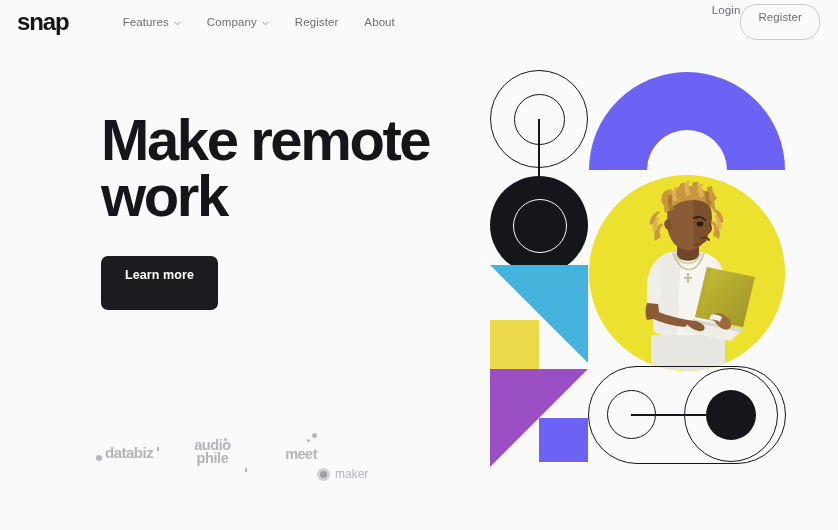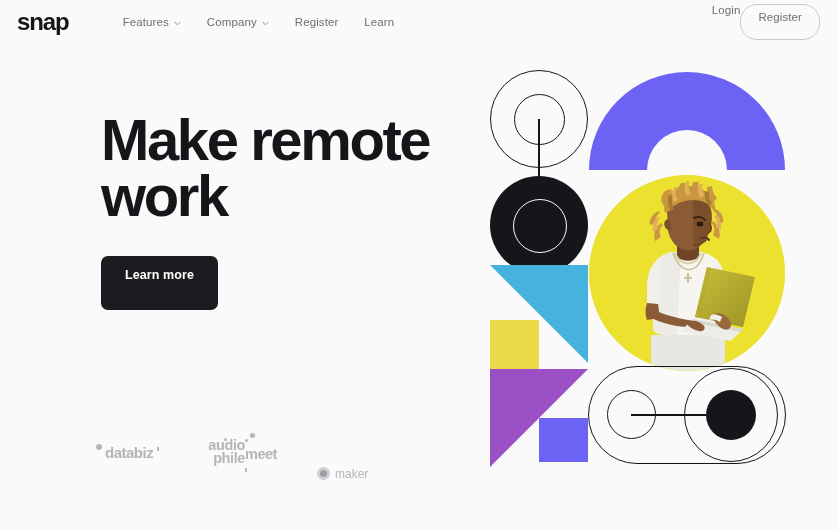--- a/index.html
+++ b/index.html
@@ -139,21 +139,21 @@
     position: absolute;
     left: 96px;
     top: 423px;
     display: flex;
     align-items: center;
     gap: 0;
     opacity: 1;
   }
   .logo-item {
     display: flex;
-    align-items: flex-start;
+    align-items: flex-end;
     color: #B5B5BA;
     user-select: none;
   }
 
   .logo-databiz {
     width: 84px;
     font-size: 15px;
     font-weight: 700;
     letter-spacing: -0.5px;
     gap: 3px;
@@ -169,21 +169,21 @@
     width: 2px; height: 4px;
     background: #B5B5BA;
     margin-left: 1px;
     align-self: flex-start;
     margin-top: 3px;
   }
 
   .logo-audiophile {
     width: 65px;
     flex-direction: column;
-    align-items: flex-end;
+    align-items: center;
     line-height: 0.88;
     font-size: 14.5px;
     font-weight: 800;
     letter-spacing: -0.4px;
     position: relative;
   }
   .logo-audiophile .ap-dot {
     position: absolute;
     right: 18px; top: -1px;
     width: 3px; height: 3px;
@@ -396,21 +396,21 @@
               <path d="M1 1.5L4 4.5L7 1.5" stroke="#8A8A8F" stroke-width="1.1" fill="none" stroke-linecap="round"></path>
             </svg>
         </span>
       </li>
 
       <li class="nav-link">
         <span>Register</span>
       </li>
 
       <li class="nav-link">
-        <span>Learn</span>
+        <span>About</span>
       </li>
 
     </ul>
   </nav>
 
   <div class="nav-right">
     <span class="login-link">Login</span>
     <button class="register-btn">Register</button>
   </div>
 

